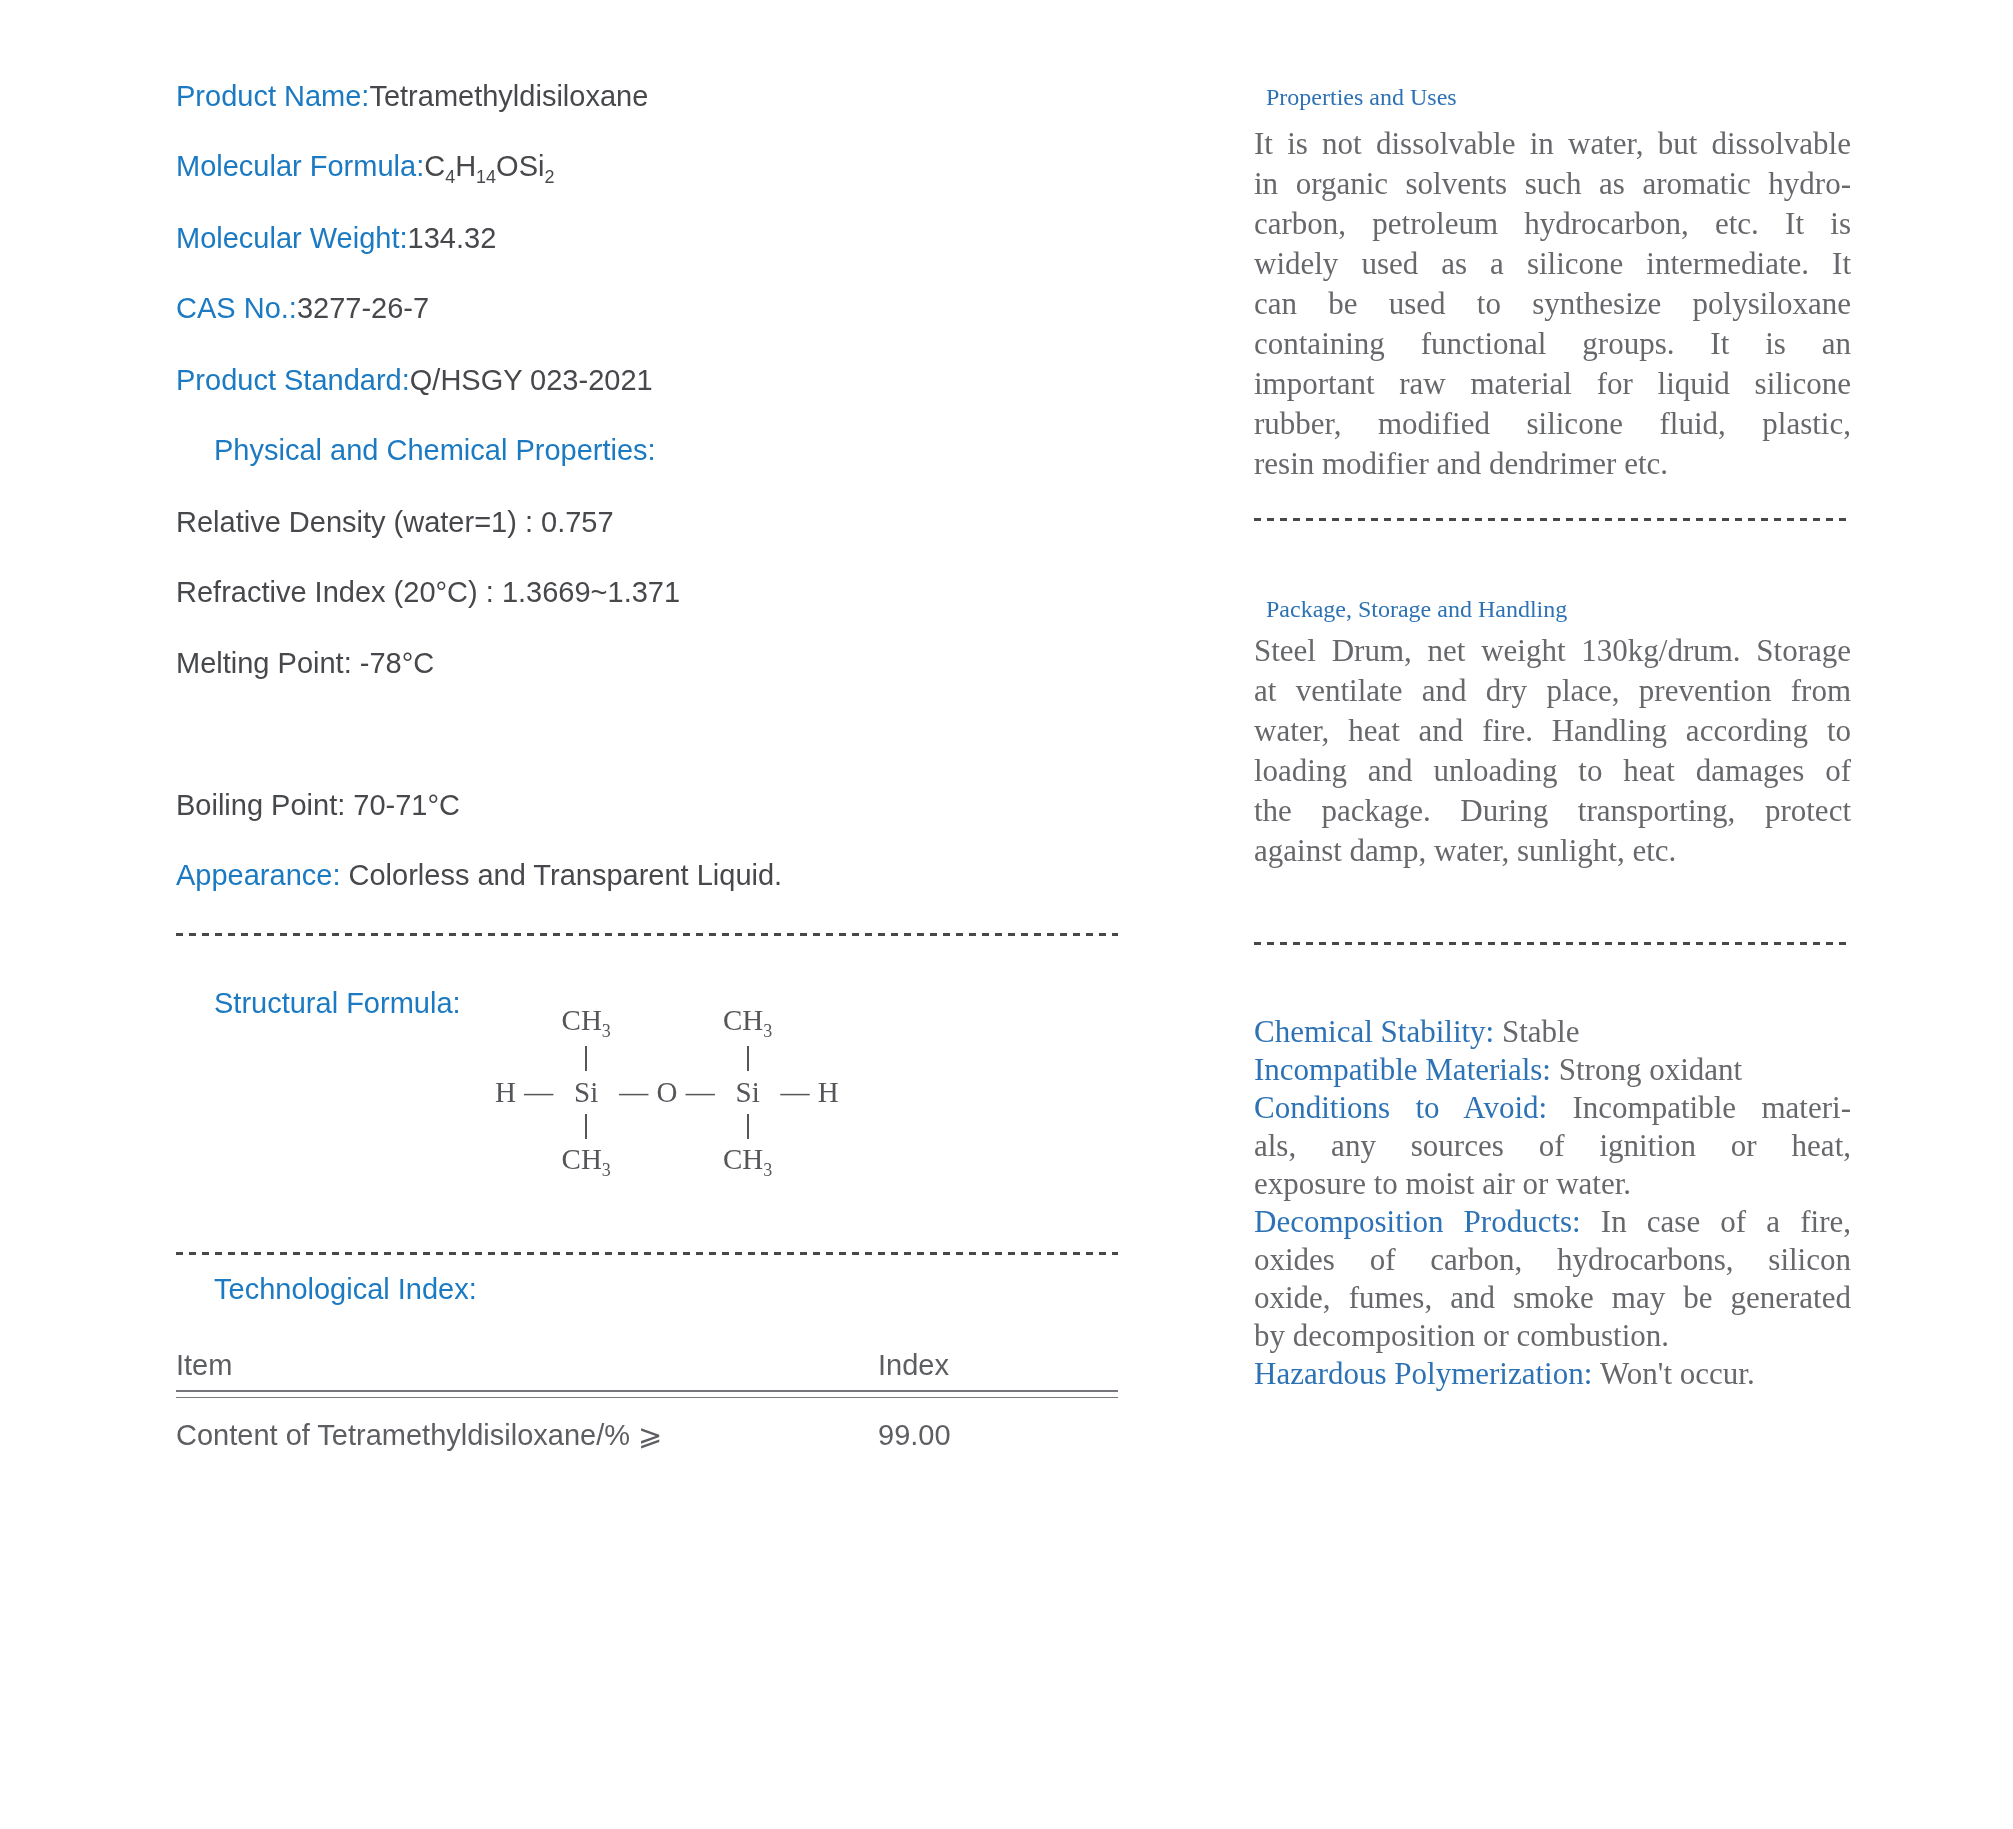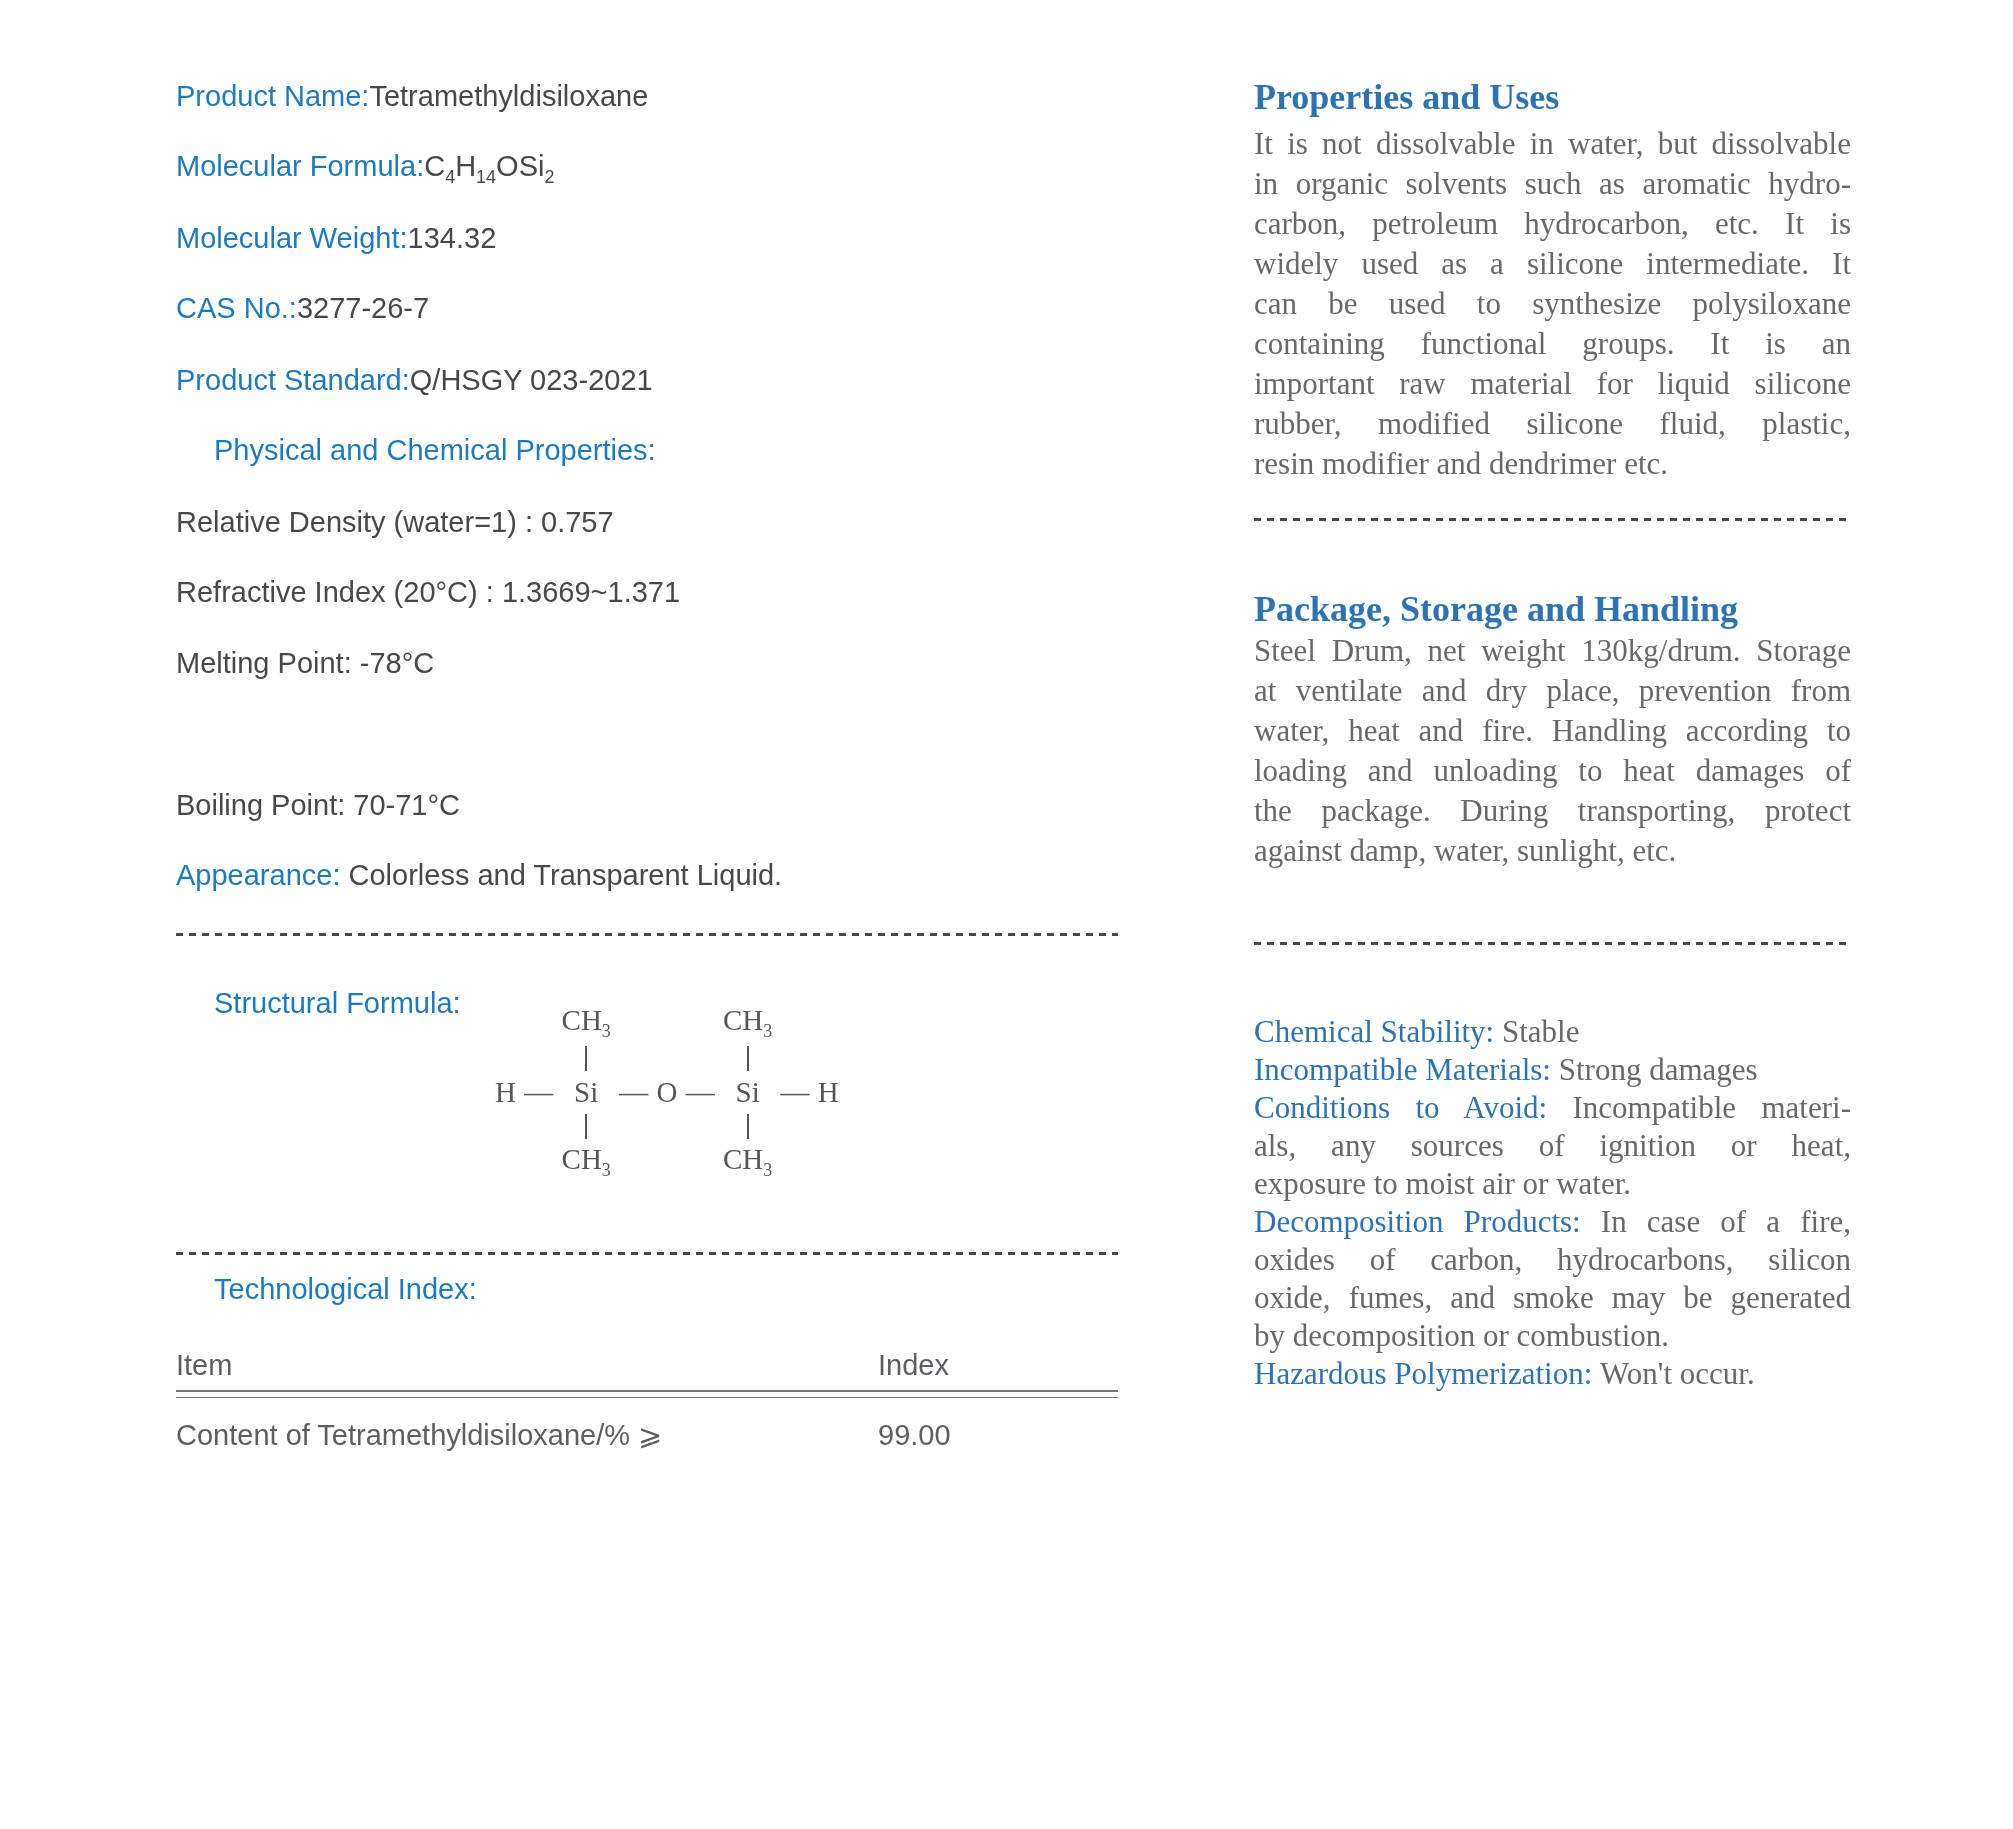--- a/index.html
+++ b/index.html
@@ -28,21 +28,21 @@
   .sistack { display:flex; flex-direction:column; align-items:center; }
   .vbar { width:1.9px; height:25px; background:#55565a; margin:4.6px 0; }
   .bond { padding:0 8.3px; }
 
   
   .trowg { position:absolute; display:grid; grid-template-columns:702px auto;
            font-size:29px; line-height:37px; color:#5d5e62; }
   .dline { position:absolute; height:8.3px; border-top:2.8px solid #76777b; border-bottom:1.9px solid #76777b; }
 
   
-  .rhead { font-size:36px; line-height:39px; font-weight:bold; color:#2c72b4; }
+  .rhead { font-size:24px; line-height:39px; font-weight:normal; color:#2c72b4;margin-left:12px; }
   .para .ln { font-size:31px; line-height:40px; }
   .para.tight .ln { line-height:38px; }
   .ln.j { text-align:justify; text-align-last:justify; }
   .b { color:#2c72b4; }
 </style>
 </head>
 <body>
 
 <main>
 
@@ -137,21 +137,21 @@
       <div class="ln j">water, heat and fire. Handling according to</div>
       <div class="ln j">loading and unloading to heat damages of</div>
       <div class="ln j">the package. During transporting, protect</div>
       <div class="ln">against damp, water, sunlight, etc.</div>
     </div>
 
     <div class="blk dash" style="top:864px"></div>
 
     <div class="blk para tight" style="top:935px">
       <div class="ln"><span class="b">Chemical Stability:</span><span> Stable</span></div>
-      <div class="ln"><span class="b">Incompatible Materials:</span><span> Strong damages</span></div>
+      <div class="ln"><span class="b">Incompatible Materials:</span><span> Strong oxidant</span></div>
       <div class="ln j"><span class="b">Conditions to Avoid:</span><span> Incompatible materi-</span></div>
       <div class="ln j"><span>als, any sources of ignition or heat,</span></div>
       <div class="ln"><span>exposure to moist air or water.</span></div>
       <div class="ln j"><span class="b">Decomposition Products:</span><span> In case of a fire,</span></div>
       <div class="ln j"><span>oxides of carbon, hydrocarbons, silicon</span></div>
       <div class="ln j"><span>oxide, fumes, and smoke may be generated</span></div>
       <div class="ln"><span>by decomposition or combustion.</span></div>
       <div class="ln"><span class="b">Hazardous Polymerization:</span><span>&nbsp;Won't occur.</span></div>
     </div>
 

